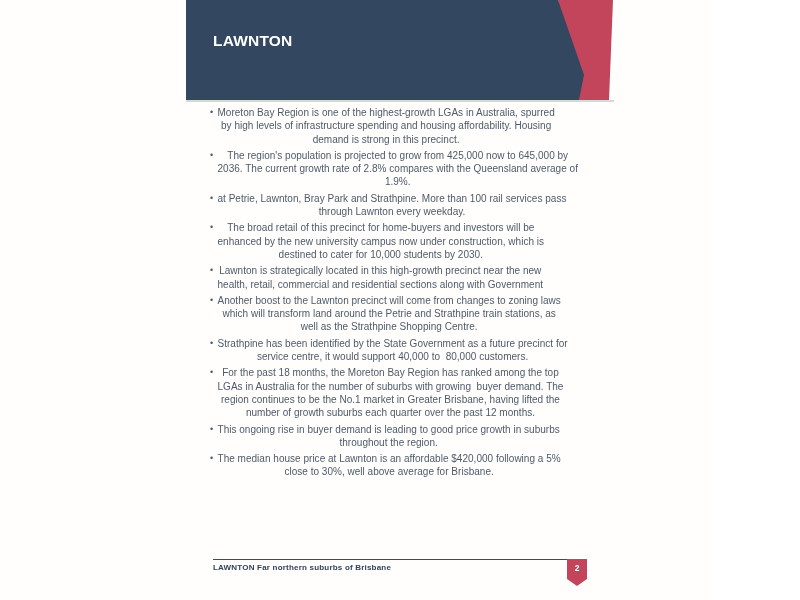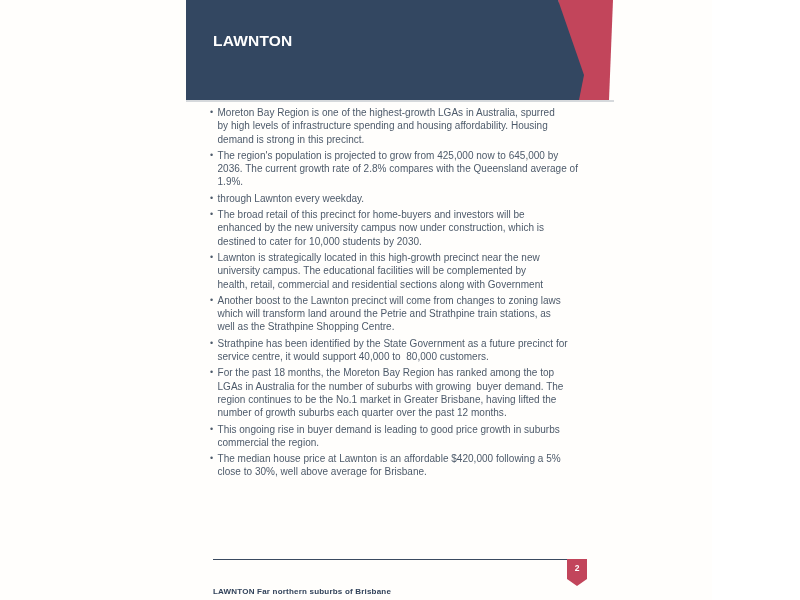--- a/index.html
+++ b/index.html
@@ -66,38 +66,38 @@
     font-size: 9px;
     line-height: 13.3px;
     color: #4d5a6a;
   }
   .line {
     white-space: pre;
     font-size: 10px;
     line-height: 13.3px;
     color: #4d5a6a;
     letter-spacing: 0.02px;
+    text-align: center;
   }
 
   
   .footer-divider {
     position: absolute;
     left: 213px; top: 559px; width: 374px; height: 1px;
     background: #3a4a60;
     z-index: 2;
   }
   .footer-label {
     position: absolute;
     left: 213px; top: 563px;
     font-size: 8px;
     font-weight: bold;
     color: #31425a;
     letter-spacing: 0.2px;
     z-index: 2;
-    margin-top: 24px;
   }
   .page-badge {
     position: absolute;
     left: 567px; top: 559px; width: 20px; height: 27px;
     background: #c2455b;
     clip-path: polygon(0 0, 100% 0, 100% 74%, 50% 100%, 0 74%);
     z-index: 3;
     text-align: center;
   }
   .page-badge span {
@@ -134,36 +134,36 @@
         <span class="marker">•</span>
         <div>
           <div class="line">The region's population is projected to grow from 425,000 now to 645,000 by</div>
           <div class="line">2036. The current growth rate of 2.8% compares with the Queensland average of</div>
           <div class="line">1.9%.</div>
         </div>
       </li>
       <li class="bullet-item">
         <span class="marker">•</span>
         <div>
+          <div class="line">at Petrie, Lawnton, Bray Park and Strathpine. More than 100 rail services pass</div>
           <div class="line">through Lawnton every weekday.</div>
         </div>
       </li>
       <li class="bullet-item">
         <span class="marker">•</span>
         <div>
           <div class="line">The broad retail of this precinct for home-buyers and investors will be</div>
           <div class="line">enhanced by the new university campus now under construction, which is</div>
           <div class="line">destined to cater for 10,000 students by 2030.</div>
         </div>
       </li>
       <li class="bullet-item">
         <span class="marker">•</span>
         <div>
           <div class="line">Lawnton is strategically located in this high-growth precinct near the new</div>
-          <div class="line">university campus. The educational facilities will be complemented by</div>
           <div class="line">health, retail, commercial and residential sections along with Government</div>
         </div>
       </li>
       <li class="bullet-item">
         <span class="marker">•</span>
         <div>
           <div class="line">Another boost to the Lawnton precinct will come from changes to zoning laws</div>
           <div class="line">which will transform land around the Petrie and Strathpine train stations, as</div>
           <div class="line">well as the Strathpine Shopping Centre.</div>
         </div>
@@ -181,21 +181,21 @@
           <div class="line">For the past 18 months, the Moreton Bay Region has ranked among the top</div>
           <div class="line">LGAs in Australia for the number of suburbs with growing  buyer demand. The</div>
           <div class="line">region continues to be the No.1 market in Greater Brisbane, having lifted the</div>
           <div class="line">number of growth suburbs each quarter over the past 12 months.</div>
         </div>
       </li>
       <li class="bullet-item">
         <span class="marker">•</span>
         <div>
           <div class="line">This ongoing rise in buyer demand is leading to good price growth in suburbs</div>
-          <div class="line">commercial the region.</div>
+          <div class="line">throughout the region.</div>
         </div>
       </li>
       <li class="bullet-item">
         <span class="marker">•</span>
         <div>
           <div class="line">The median house price at Lawnton is an affordable $420,000 following a 5%</div>
           <div class="line">close to 30%, well above average for Brisbane.</div>
         </div>
       </li>
     </ul>

